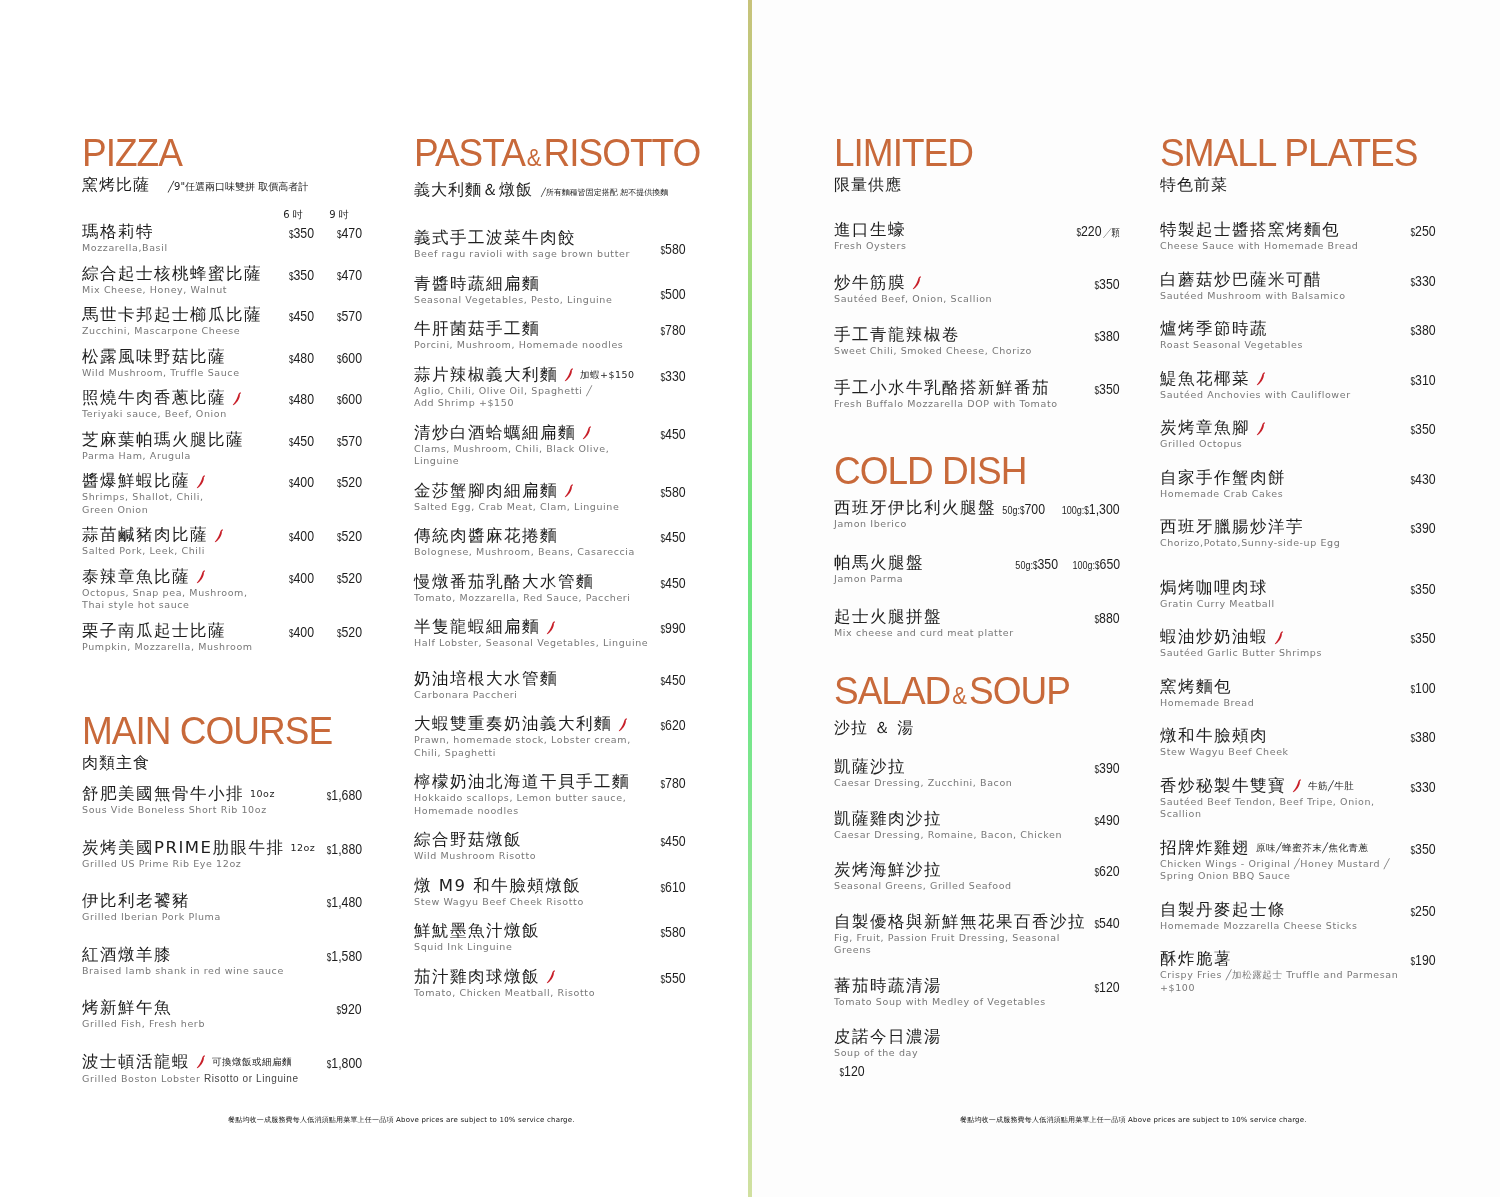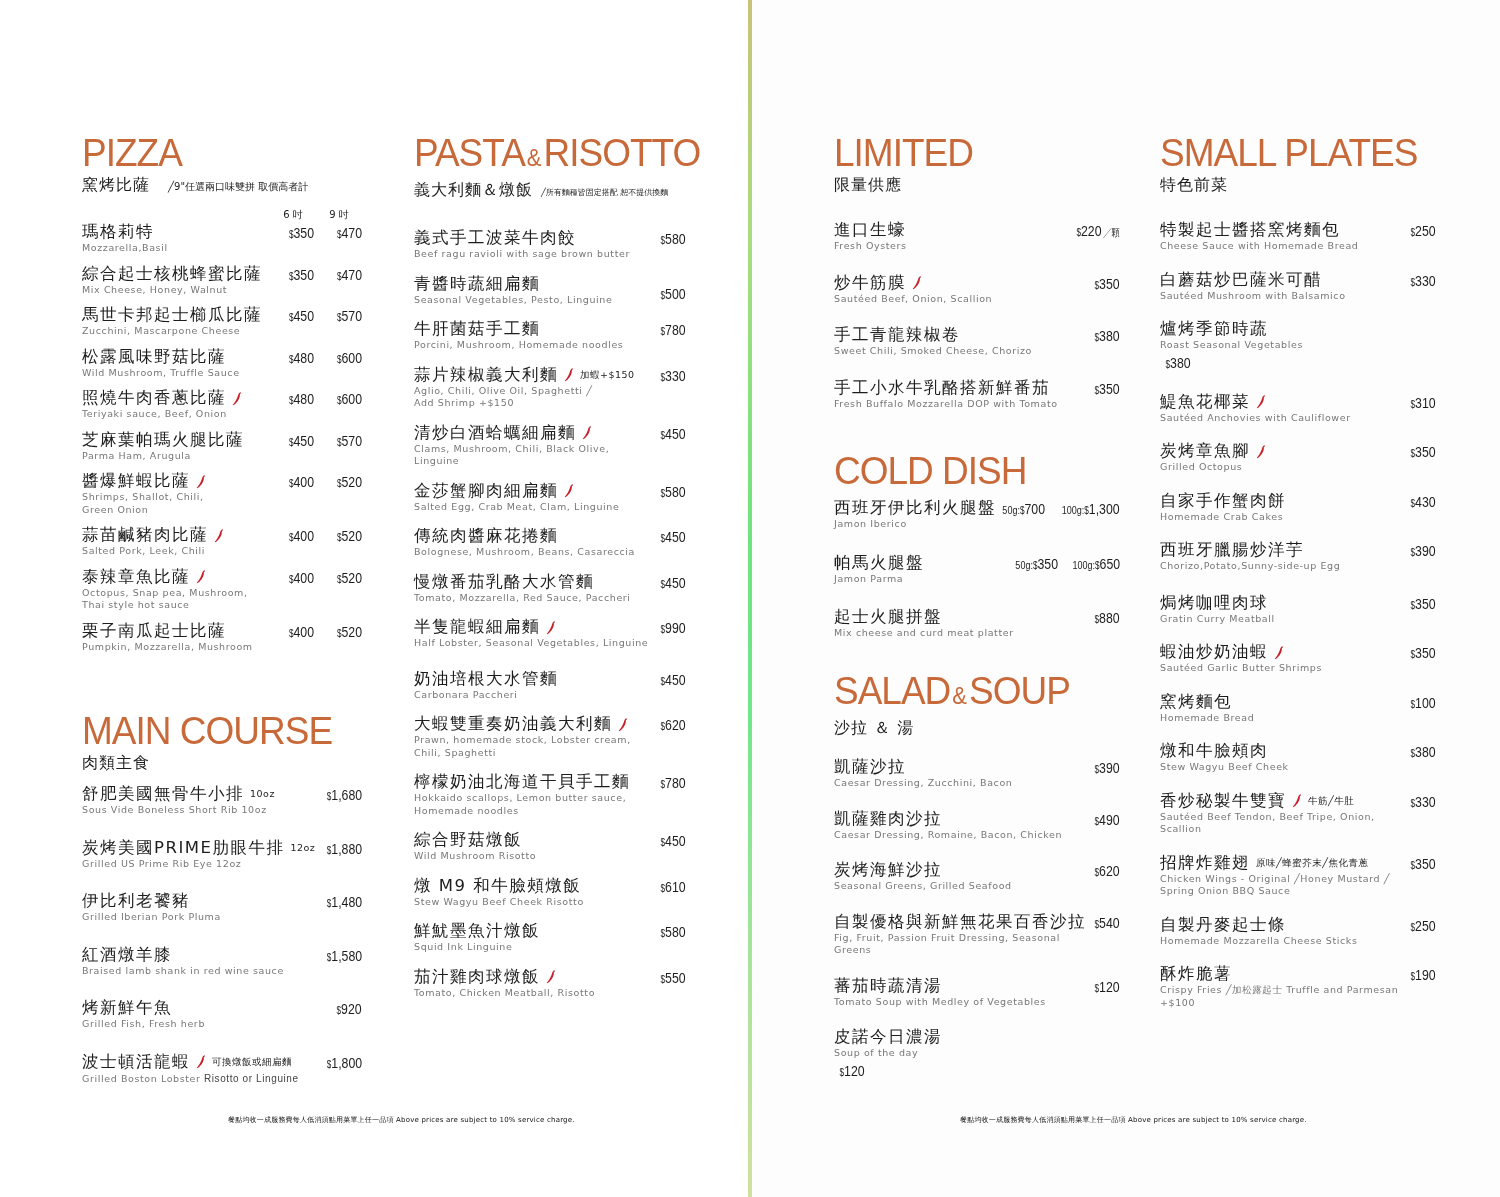--- a/index.html
+++ b/index.html
@@ -260,21 +260,21 @@
 <div class="col c2">
   <section>
     <h2 class="sec-title">
       <span>PASTA</span><span class="amp">&amp;</span><span>RISOTTO</span>
     </h2>
     <div class="sec-sub">
       <span>義大利麵＆燉飯</span>
       <span class="note small">╱所有麵種皆固定搭配 恕不提供換麵</span>
     </div>
     <div id="pasta-list" style="margin-top:24px;">
-        <div class="item" style="margin-top: 11px;">
+        <div class="item" style="margin-top: 11px; align-items: flex-end;">
           <div class="names">
             <div class="zh">義式手工波菜牛肉餃</div>
             <div class="en">Beef ragu ravioli with sage brown butter</div>
           </div>
           <div class="prices">
             <span class="price"><span class="cur">$</span>580</span>
           </div>
         </div>
         <div class="item" style="margin-top: 13px; align-items: flex-end;">
           <div class="names">
@@ -597,21 +597,21 @@
         </div>
         <div class="item" style="margin-top: 17px;">
           <div class="names">
             <div class="zh">白蘑菇炒巴薩米可醋</div>
             <div class="en">Sautéed Mushroom with Balsamico</div>
           </div>
           <div class="prices">
             <span class="price"><span class="cur">$</span>330</span>
           </div>
         </div>
-        <div class="item" style="margin-top: 17px; flex-direction: column;">
+        <div class="item" style="margin-top: 17px;">
           <div class="names">
             <div class="zh">爐烤季節時蔬</div>
             <div class="en">Roast Seasonal Vegetables</div>
           </div>
           <div class="prices">
             <span class="price"><span class="cur">$</span>380</span>
           </div>
         </div>
         <div class="item" style="margin-top: 17px;">
           <div class="names">
@@ -646,21 +646,21 @@
         </div>
         <div class="item" style="margin-top: 17px;">
           <div class="names">
             <div class="zh">西班牙臘腸炒洋芋</div>
             <div class="en">Chorizo,Potato,Sunny-side-up Egg</div>
           </div>
           <div class="prices">
             <span class="price"><span class="cur">$</span>390</span>
           </div>
         </div>
-        <div class="item" style="margin-top: 20px;">
+        <div class="item" style="margin-top: 28px;">
           <div class="names">
             <div class="zh">焗烤咖哩肉球</div>
             <div class="en">Gratin Curry Meatball</div>
           </div>
           <div class="prices">
             <span class="price"><span class="cur">$</span>350</span>
           </div>
         </div>
         <div class="item" style="margin-top: 17px;">
           <div class="names">

